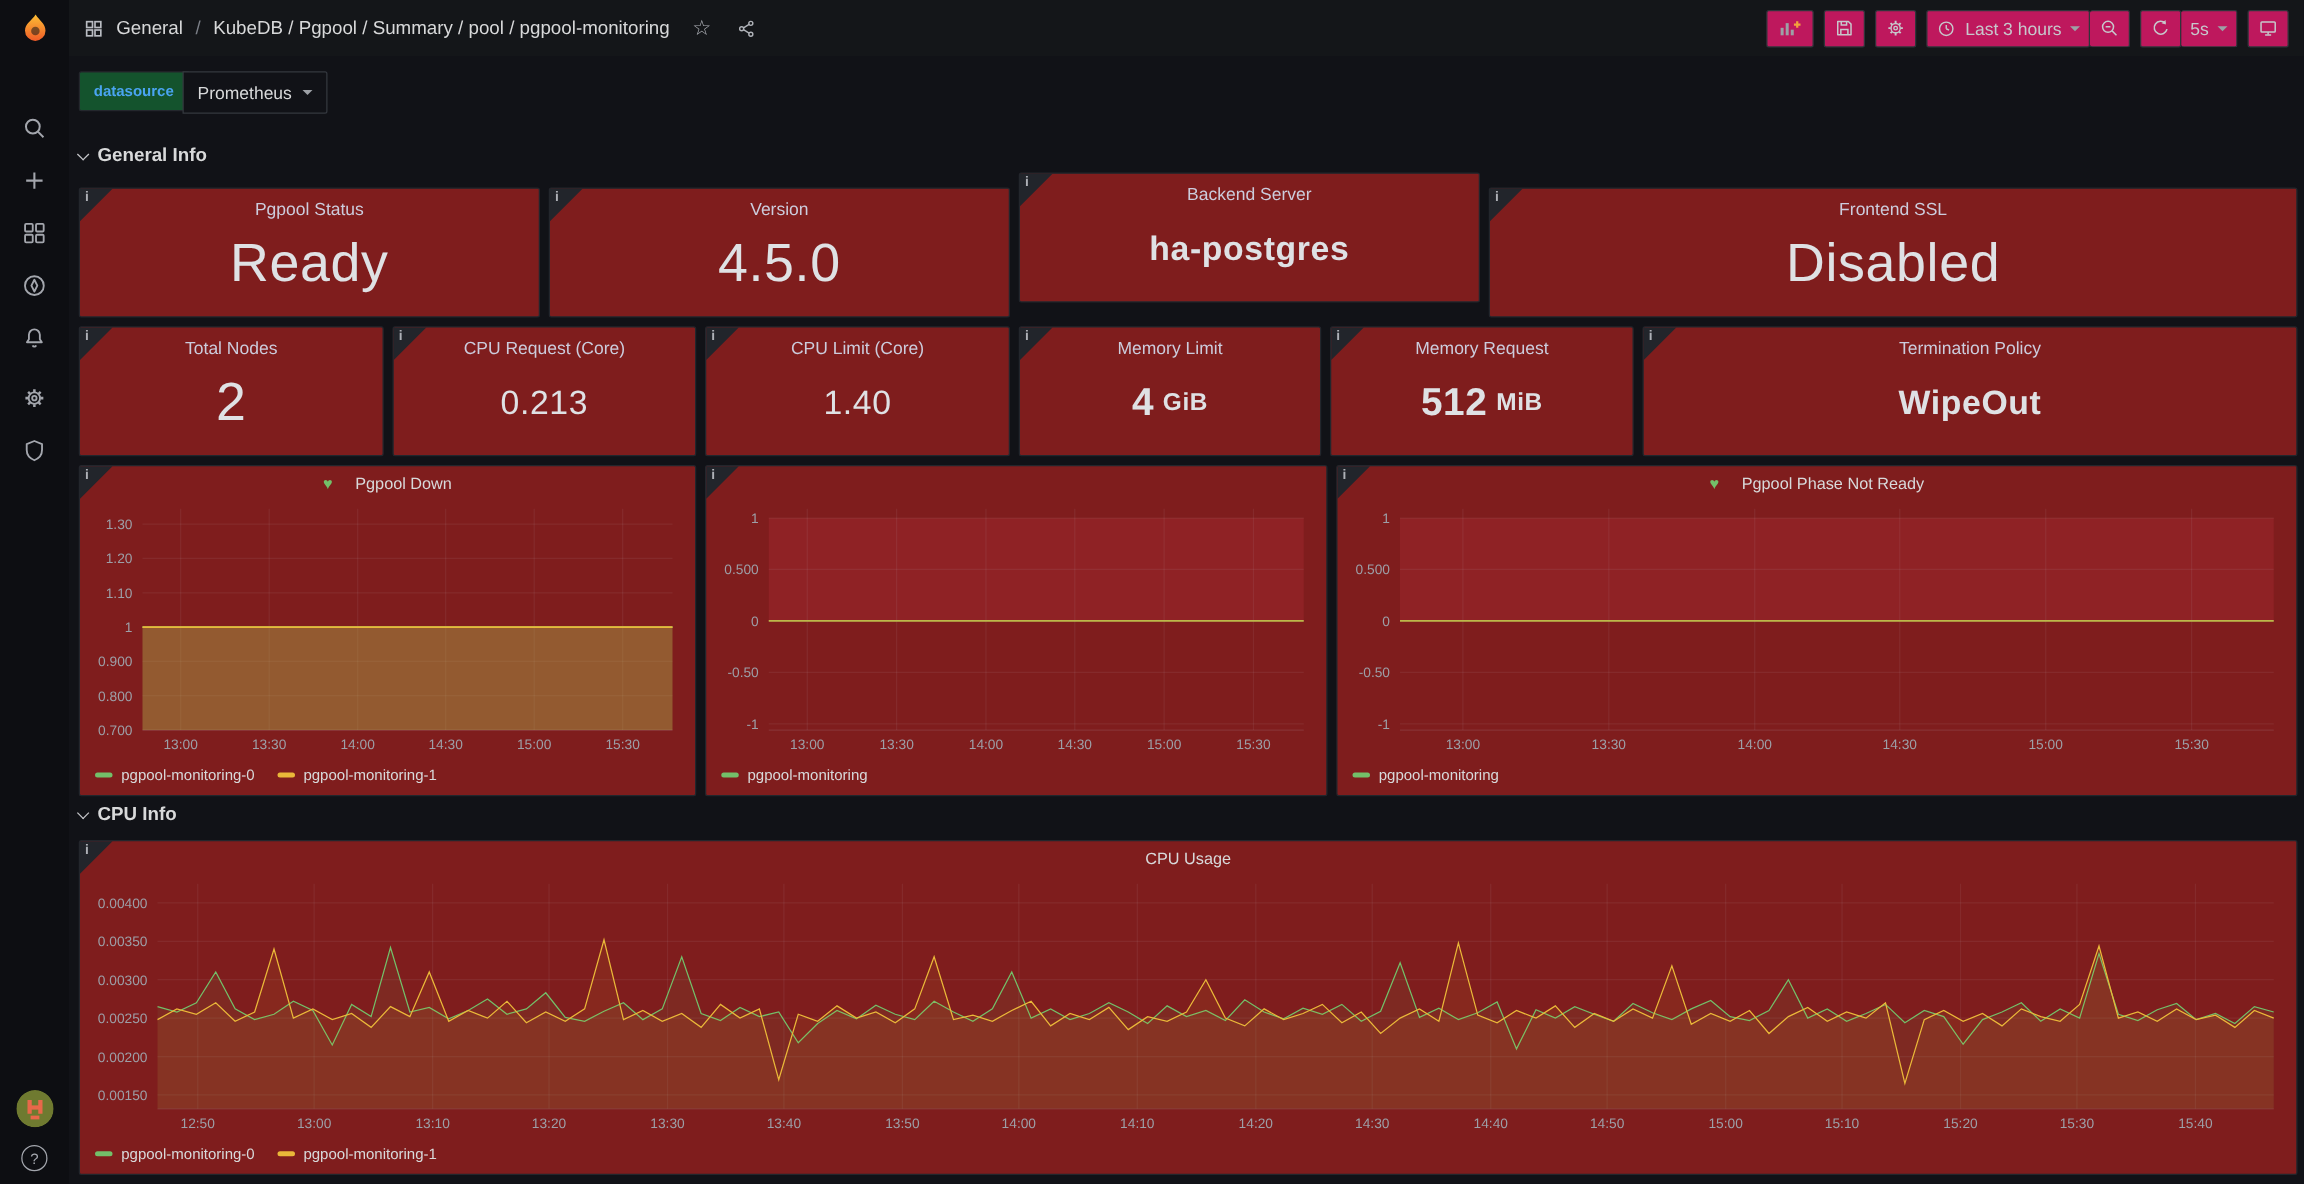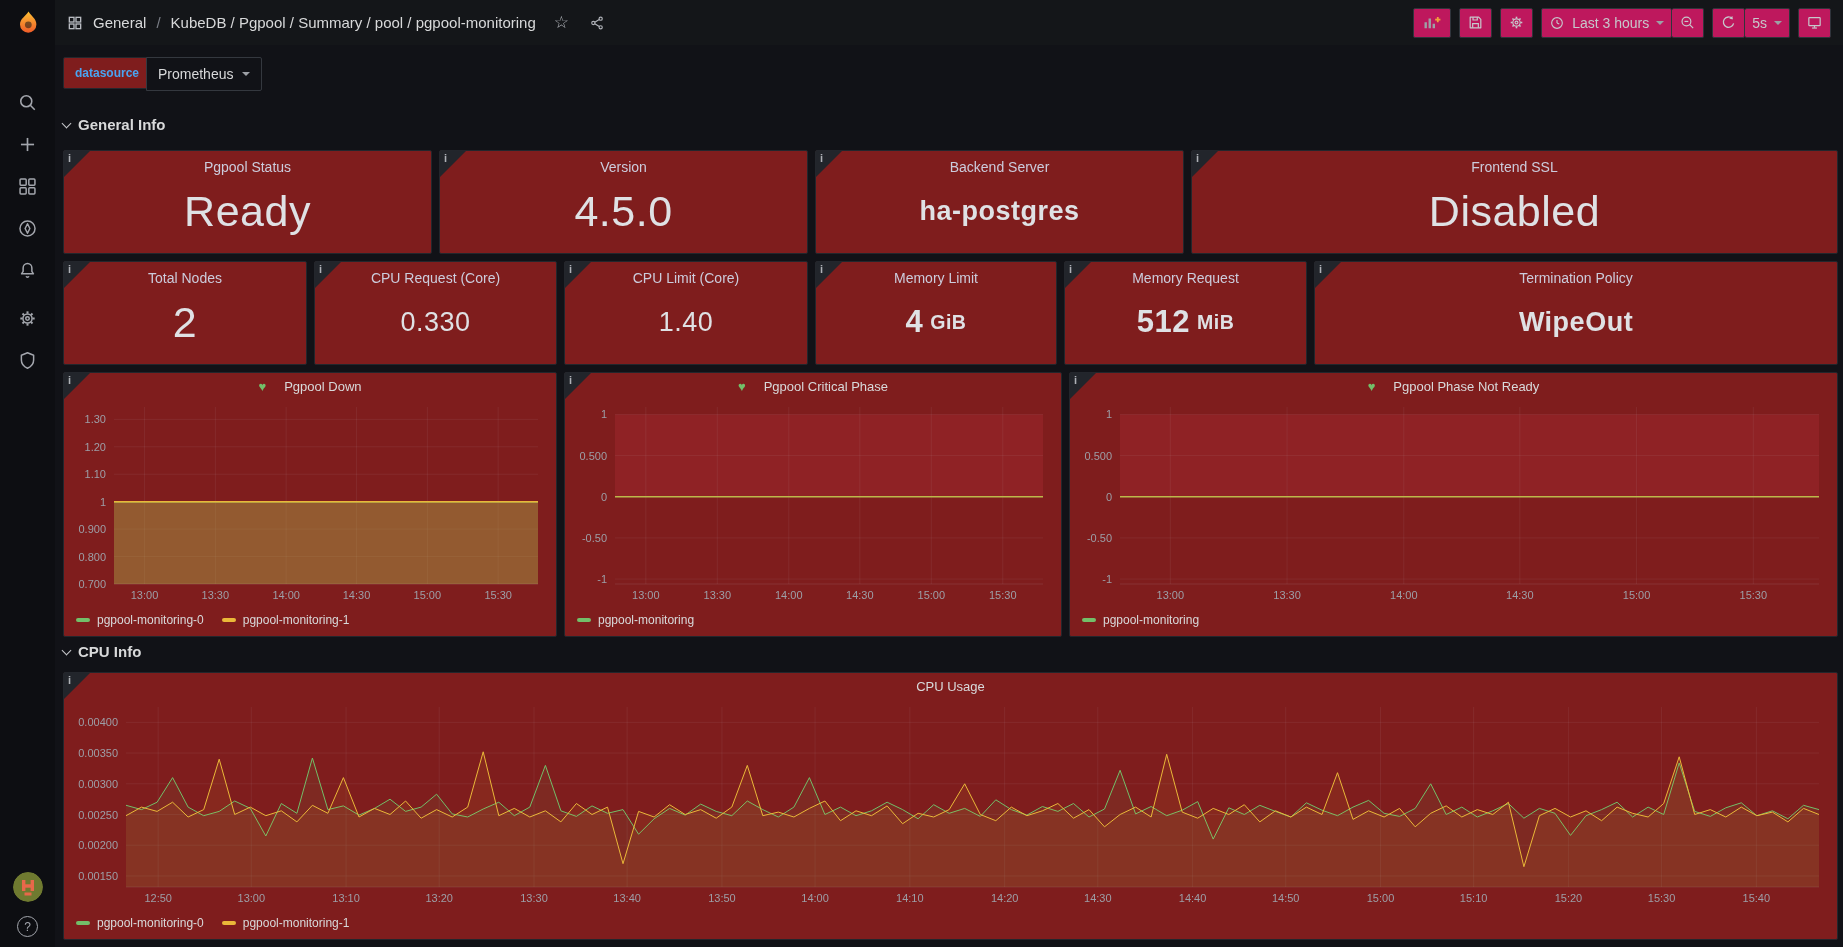--- a/index.html
+++ b/index.html
@@ -24,21 +24,21 @@
   .star-icon{color:#b0b3b9;font-size:17px;margin-left:8px;cursor:pointer;}
   .star-icon::after{content:"\2606";}
   .share-icon{color:#b0b3b9;margin-left:10px;display:flex;cursor:pointer;}
   .tb-right{margin-left:auto;display:flex;align-items:center;gap:8px;}
   .tb-btn{height:30px;min-width:30px;background:#be185d;border:1px solid #30343b;border-radius:2px;display:flex;align-items:center;justify-content:center;gap:7px;padding:0 7px;color:#c7c8cc;font-size:14px;cursor:pointer;box-sizing:border-box;}
   .btn-group{display:flex;}
   .btn-group .tb-btn + .tb-btn{border-left:none;}
   .caret{width:0;height:0;border-left:4px solid transparent;border-right:4px solid transparent;border-top:4px solid #9da0a6;}
 
   
-  .ds-label{position:absolute;left:63px;top:57px;height:30px;line-height:30px;padding:0 11px;background:#7f1d1d;border:1px solid #24272d;border-radius:2px 0 0 2px;font-size:12px;font-weight:700;color:#4aa4f1;cursor:pointer;}
+  .ds-label{position:absolute;left:63px;top:57px;height:30px;line-height:30px;padding:0 11px;background:#14532d;border:1px solid #24272d;border-radius:2px 0 0 2px;font-size:12px;font-weight:700;color:#4aa4f1;cursor:pointer;}
   .ds-value{position:absolute;left:146px;top:57px;height:30px;padding:16px 11px;background:#111217;border:1px solid #34383f;border-radius:0 2px 2px 0;font-size:14px;color:#d8d9da;display:flex;align-items:center;gap:9px;cursor:pointer;box-sizing:border-box;text-align:right;}
 
   .section-head{position:absolute;display:flex;align-items:center;gap:8px;font-size:15px;font-weight:700;color:#d8d9da;cursor:pointer;}
   .chev{display:inline-block;width:6px;height:6px;border-right:1.6px solid #c7c8cc;border-bottom:1.6px solid #c7c8cc;transform:rotate(45deg);margin-bottom:3px;}
 
   .panel{position:absolute;background:#7f1d1d;border:1px solid #23262c;border-radius:2px;box-sizing:border-box;}
   .corner{position:absolute;top:0;left:0;width:0;height:0;border-top:26px solid #22252b;border-right:26px solid transparent;cursor:pointer;}
   .corner::after{content:"i";position:absolute;top:-25px;left:4px;font-size:11px;font-weight:700;color:#aeb1b7;}
 
   .stat-title{margin-top:8px;text-align:center;font-size:14px;color:#ccccdc;}
@@ -262,21 +262,21 @@
       <span>Ready</span>
     </div>
 </div>
 <div class="panel" style="left:439px;top:150px;width:369px;height:104px">
   <div class="corner"></div>
   <div class="stat-title">Version</div>
   <div class="stat-value v-xl">
       <span>4.5.0</span>
     </div>
 </div>
-<div class="panel" style="left:815px;top:150px;width:369px;height:104px">
+<div class="panel" style="left:815px;top:138px;width:369px;height:104px">
   <div class="corner"></div>
   <div class="stat-title">Backend Server</div>
   <div class="stat-value v-md" style="font-weight:700">
       <span>ha-postgres</span>
     </div>
 </div>
 <div class="panel" style="left:1191px;top:150px;width:647px;height:104px">
   <div class="corner"></div>
   <div class="stat-title">Frontend SSL</div>
   <div class="stat-value v-xl">
@@ -288,21 +288,21 @@
   <div class="corner"></div>
   <div class="stat-title">Total Nodes</div>
   <div class="stat-value v-xl">
       <span>2</span>
     </div>
 </div>
 <div class="panel" style="left:314px;top:261px;width:243px;height:104px">
   <div class="corner"></div>
   <div class="stat-title">CPU Request (Core)</div>
   <div class="stat-value v-md">
-      <span>0.330</span>
+      <span>0.213</span>
     </div>
 </div>
 <div class="panel" style="left:564px;top:261px;width:244px;height:104px">
   <div class="corner"></div>
   <div class="stat-title">CPU Limit (Core)</div>
   <div class="stat-value v-md">
       <span>1.40</span>
     </div>
 </div>
 <div class="panel" style="left:815px;top:261px;width:242px;height:104px">
@@ -374,24 +374,20 @@
         <span>pgpool-monitoring-0</span>
       </span>
       <span class="legend-item">
         <i style="background: rgb(234, 184, 57);"></i>
         <span>pgpool-monitoring-1</span>
       </span>
     </div>
 </div>
 <div class="panel" style="left:564px;top:372px;width:498px;height:265px">
   <div class="corner"></div>
-  <div class="ts-header">
-    <span class="heart"></span>
-    <span>Pgpool Critical Phase</span>
-  </div>
   <div class="chart-host"><svg width="488" height="205">
         <rect x="46" y="15.409302325581422" width="428" height="82.32558139534882" fill="rgba(242,73,92,0.14)"></rect>
         <line x1="46" y1="15.409302325581422" x2="474" y2="15.409302325581422" stroke="rgba(204,204,220,0.08)"></line>
         <text x="38" y="19.40930232558142" text-anchor="end" fill="#9d9fa7" font-size="11">1</text>
         <line x1="46" y1="56.57209302325583" x2="474" y2="56.57209302325583" stroke="rgba(204,204,220,0.08)"></line>
         <text x="38" y="60.57209302325583" text-anchor="end" fill="#9d9fa7" font-size="11">0.500</text>
         <line x1="46" y1="97.73488372093024" x2="474" y2="97.73488372093024" stroke="rgba(204,204,220,0.08)"></line>
         <text x="38" y="101.73488372093024" text-anchor="end" fill="#9d9fa7" font-size="11">0</text>
         <line x1="46" y1="138.89767441860465" x2="474" y2="138.89767441860465" stroke="rgba(204,204,220,0.08)"></line>
         <text x="38" y="142.89767441860465" text-anchor="end" fill="#9d9fa7" font-size="11">-0.50</text>

